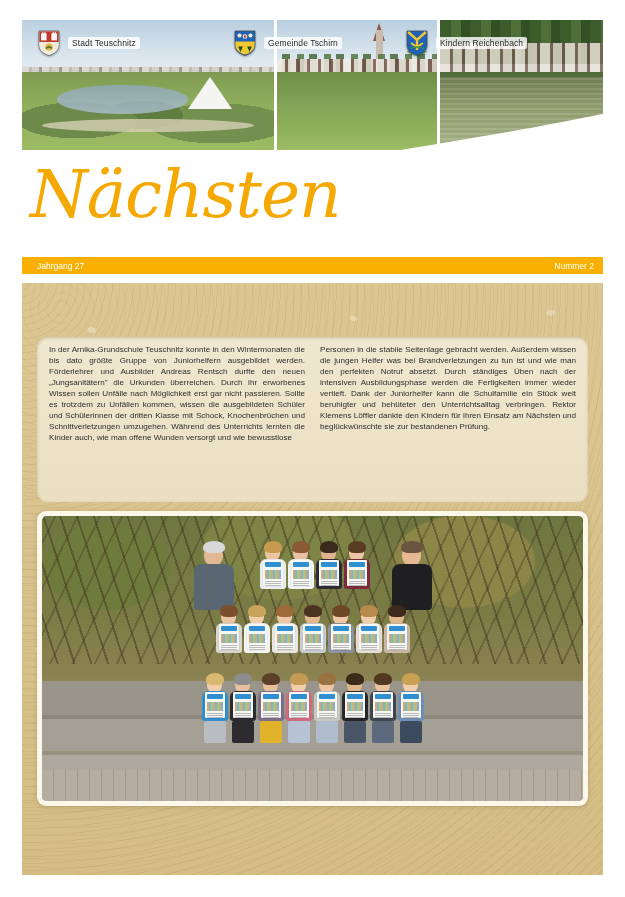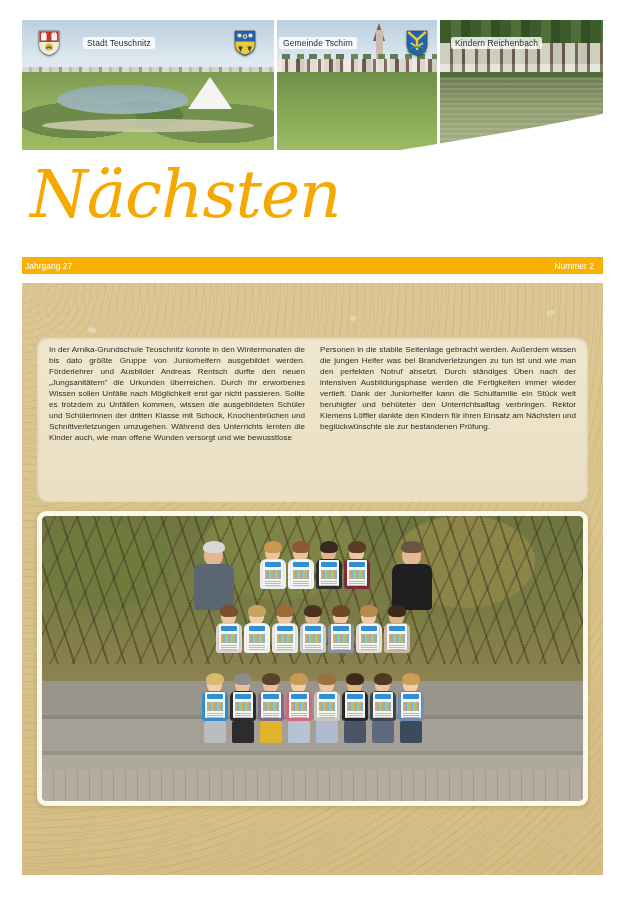--- a/index.html
+++ b/index.html
@@ -61,21 +61,21 @@
      background:repeating-linear-gradient(90deg,#e9e4da 0 10px,#7b6659 10px 13px,#ded7cb 13px 22px,#6c584c 22px 25px);
      opacity:.85;}
   .greens{position:absolute;left:0;top:0;width:100%;height:34%;
      background:repeating-linear-gradient(90deg,#3c5c2c 0 11px,#4e7038 11px 21px,#335025 21px 30px);}
 
   
   .wave{position:absolute;left:-6px;bottom:-4px;width:595px;height:62px;}
 
   
   .crest-row{position:absolute;left:0;top:0;width:581px;height:44px;}
-  .crest-badge{position:absolute;display:flex;align-items:center;gap:23px;}
+  .crest-badge{position:absolute;display:flex;align-items:center;gap:8px;}
   .cb1{left:16px;top:10px;}
   .cb2{left:212px;top:10px;}
   .cb3{left:384px;top:10px;}
   .shield{width:22px;height:26px;position:relative;flex:none;
           filter:drop-shadow(0 1px 1px rgba(0,0,0,.35));}
   .crest-label{font-size:8.5px;color:#2a2a2a;background:rgba(255,255,255,.82);
                padding:1px 4px;border-radius:2px;white-space:nowrap;letter-spacing:.1px;}
 
   
   .masthead{position:absolute;left:22px;top:160px;width:581px;height:95px;}
@@ -83,21 +83,21 @@
             font-style:italic;font-size:66px;color:#f5a800;letter-spacing:-1px;
             line-height:1;font-weight:400;}
   .mh-right{position:absolute;left:306px;top:4px;width:280px;color:#8a8a8a;}
   .mh-l1{font-size:16.5px;line-height:1.28;color:#8c8c8c;}
   .mh-l2{font-size:16.5px;line-height:1.28;color:#8c8c8c;}
   .mh-town{font-size:33px;line-height:1.05;color:#7d7d7d;margin-top:1px;letter-spacing:-.3px;}
 
   
   .infobar{position:absolute;left:22px;top:257px;width:581px;height:17px;
            background:#f9b000;display:flex;align-items:center;color:#fff;font-size:8.5px;}
-  .ib-left{position:absolute;left:3px;}
+  .ib-left{position:absolute;left:15px;}
   .ib-center{position:absolute;left:0;width:100%;text-align:center;}
   .ib-right{position:absolute;right:9px;}
 
   
   .panel{position:absolute;left:22px;top:283px;width:581px;height:592px;
          background:#d8c38d;overflow:hidden;}
   .panel:before{content:"";position:absolute;inset:0;
     background:
       radial-gradient(ellipse 7px 5px at 12% 8%,rgba(255,255,255,.30) 0 60%,transparent 62%),
       radial-gradient(ellipse 8px 5px at 33% 17%,rgba(255,255,255,.26) 0 60%,transparent 62%),

